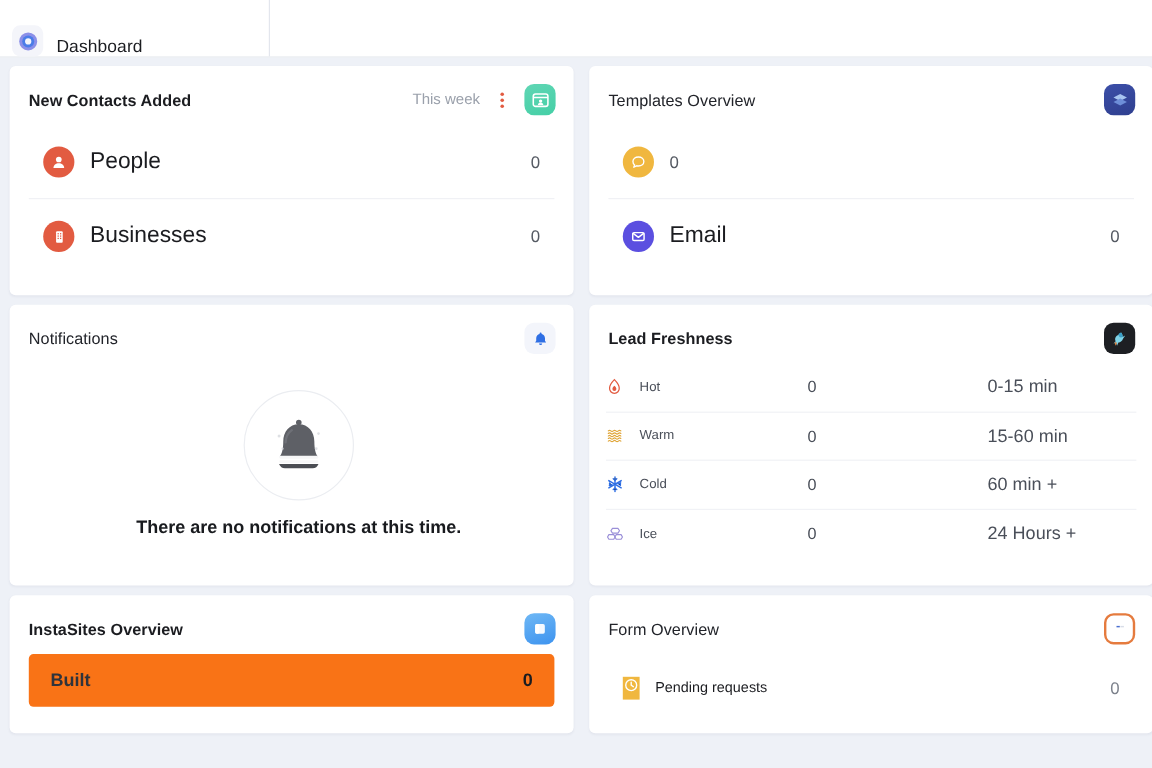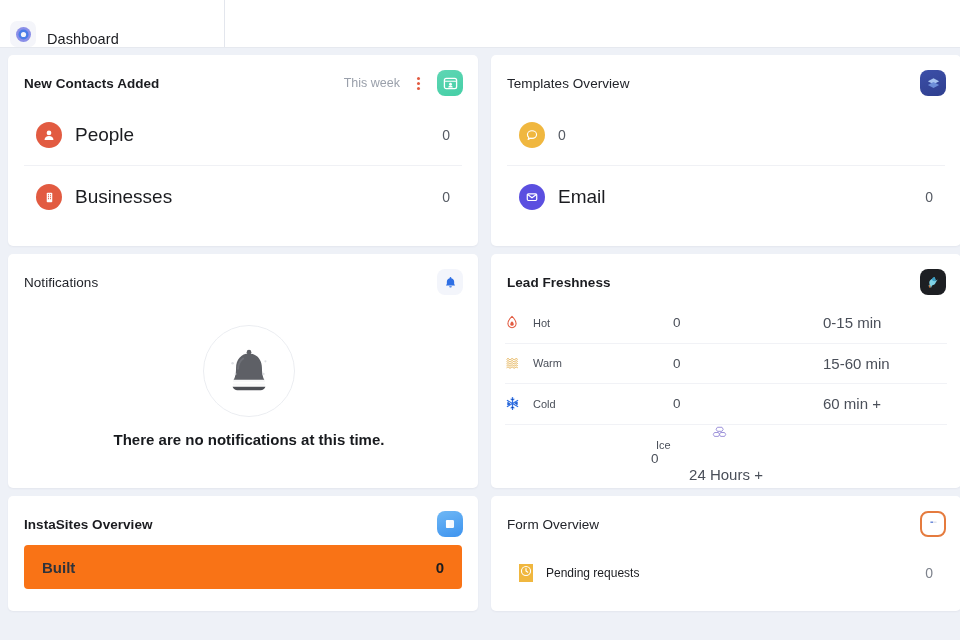--- a/index.html
+++ b/index.html
@@ -141,21 +141,21 @@
   }
 
   
   .lead-rows { padding: 0 14px 20px 14px; }
   .lead-row {
     display: flex;
     align-items: center;
     height: 40.5px;
     border-bottom: 1px solid #f1f2f6;
   }
-  .lead-row:last-child { border-bottom: none; flex-direction: column; }
+  .lead-row:last-child { border-bottom: none; }
   .lead-ico { width: 28px; display: flex; align-items: center; justify-content: flex-start; flex: none; }
   .lead-name { width: 140px; font-size: 11px; color: #4a4f59; }
   .lead-count { width: 150px; font-size: 13.5px; color: #4a4f59; }
   .lead-range { font-size: 15px; color: #4a4f59; }
 
   
   .built {
     margin: 0 16px;
     background: #f97316;
     border-radius: 4px;

